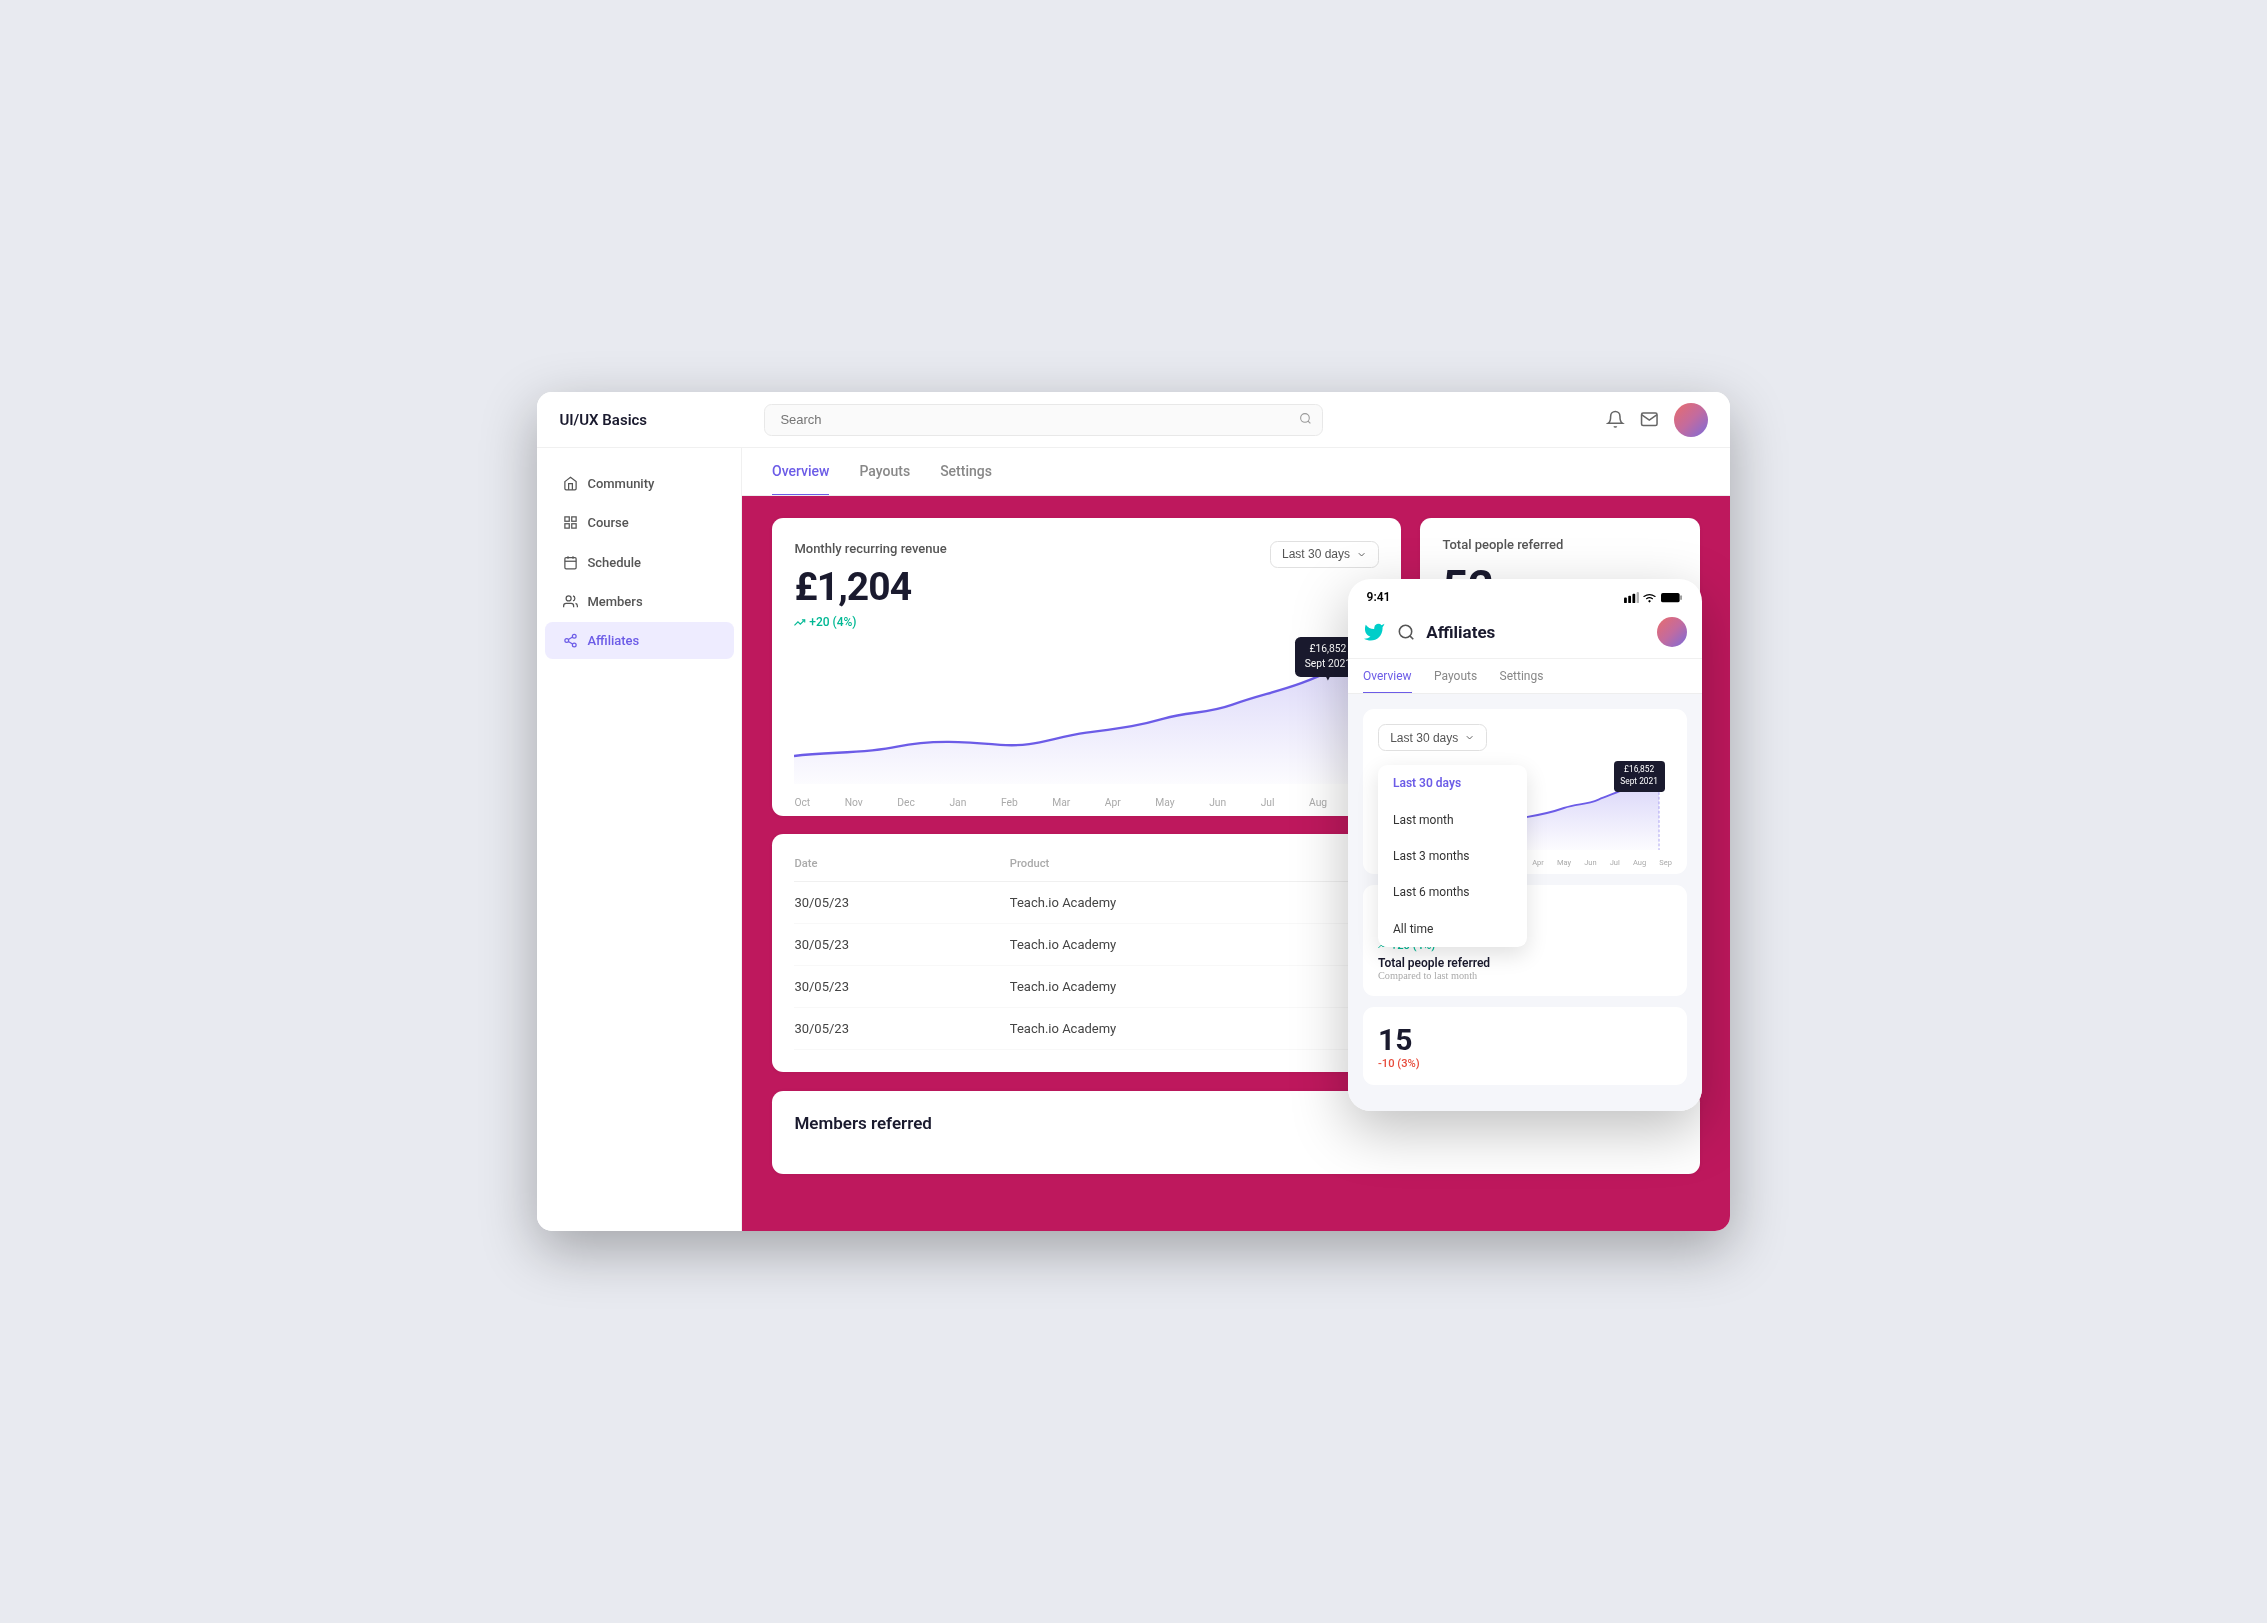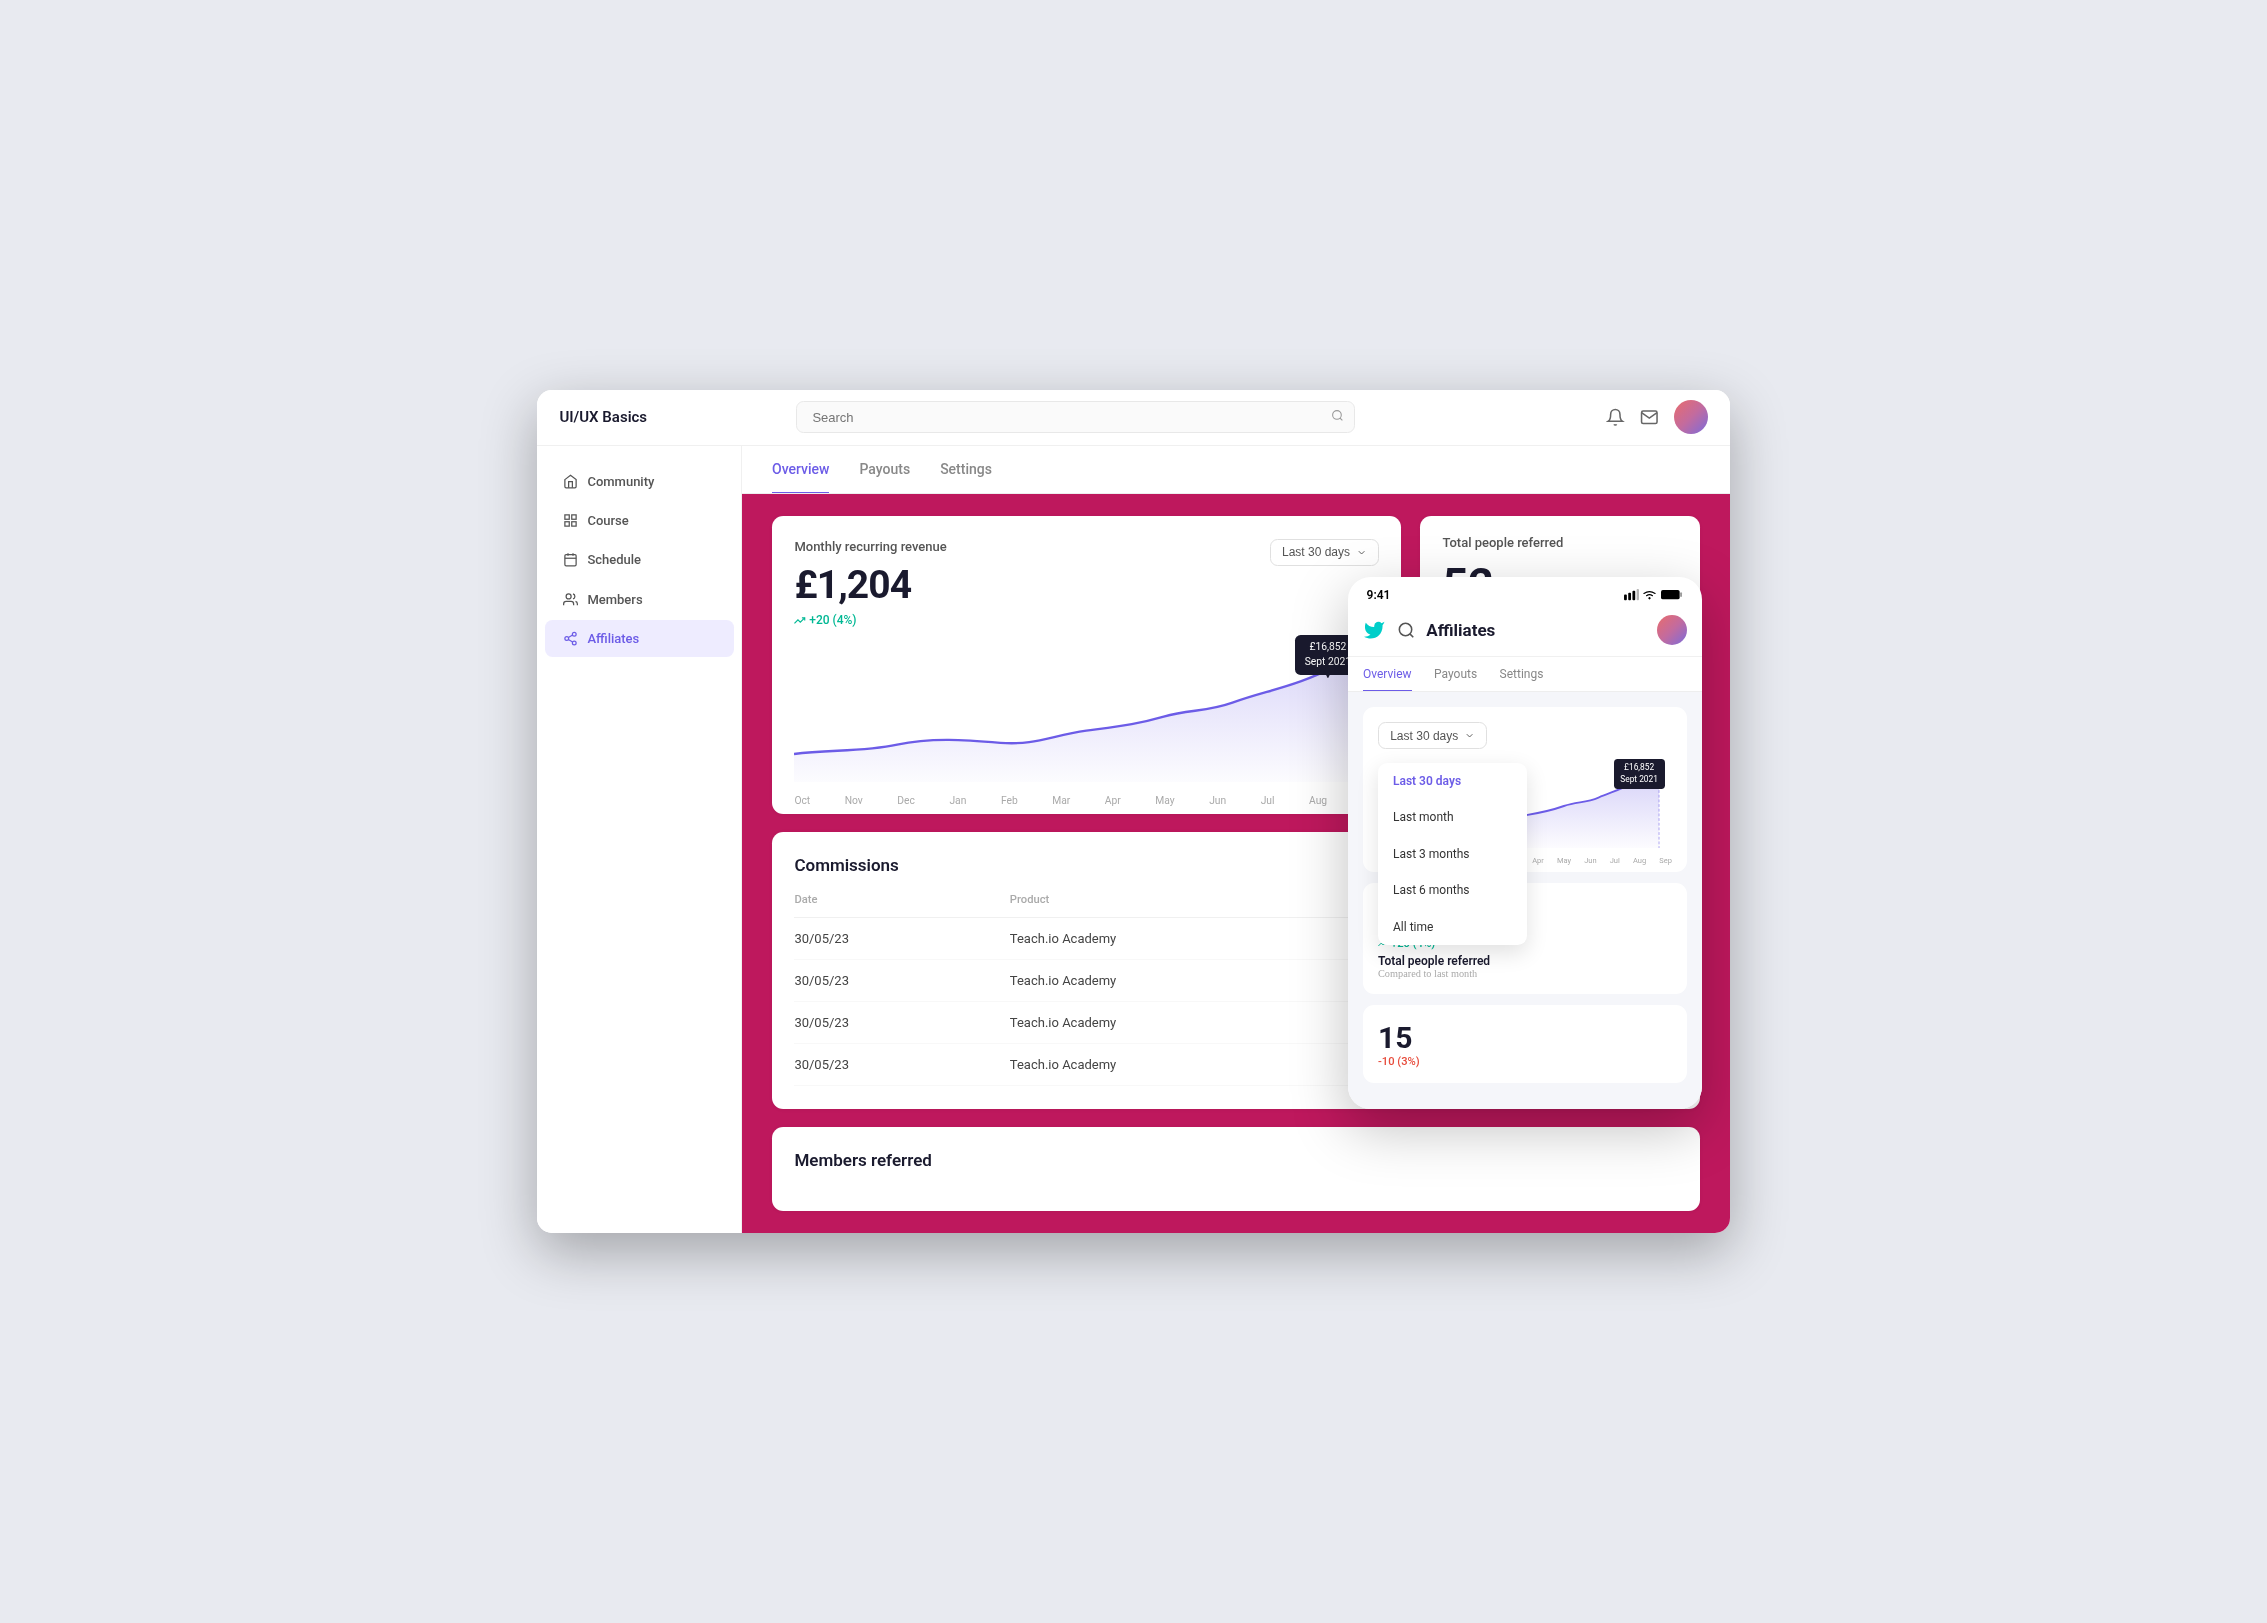--- a/index.html
+++ b/index.html
@@ -36,21 +36,20 @@
       font-size: 15px;
       font-weight: 600;
       color: #1a1a2e;
       width: 205px;
       flex-shrink: 0;
     }
     .search-bar {
       flex: 1;
       max-width: 559px;
       position: relative;
-      margin-left: 32px;
     }
     .search-bar input {
       width: 100%;
       padding: 7.5px 15px 7.5px 15px;
       border: 0.9px solid #e8e8e8;
       border-radius: 7.5px;
       font-size: 13px;
       color: #999;
       background: #fafafa;
       outline: none;
@@ -636,21 +635,20 @@
                   <path d="M17 21v-2a4 4 0 0 0-4-4H5a4 4 0 0 0-4 4v2"></path>
                     <circle cx="9" cy="7" r="4"></circle>
                 </svg>
                 <span>https://h...</span>
               </div>
             </div>
           </div>
         </div>
 
         <div class="commissions-card">
-          <div class="section-title">Commissions</div>
           <table>
             <thead>
               <tr>
                 <th>Date</th>
                 <th>Product</th>
                 <th>Sale amount</th>
               </tr>
             </thead>
             <tbody id="commissions-tbody">
             <tr>

